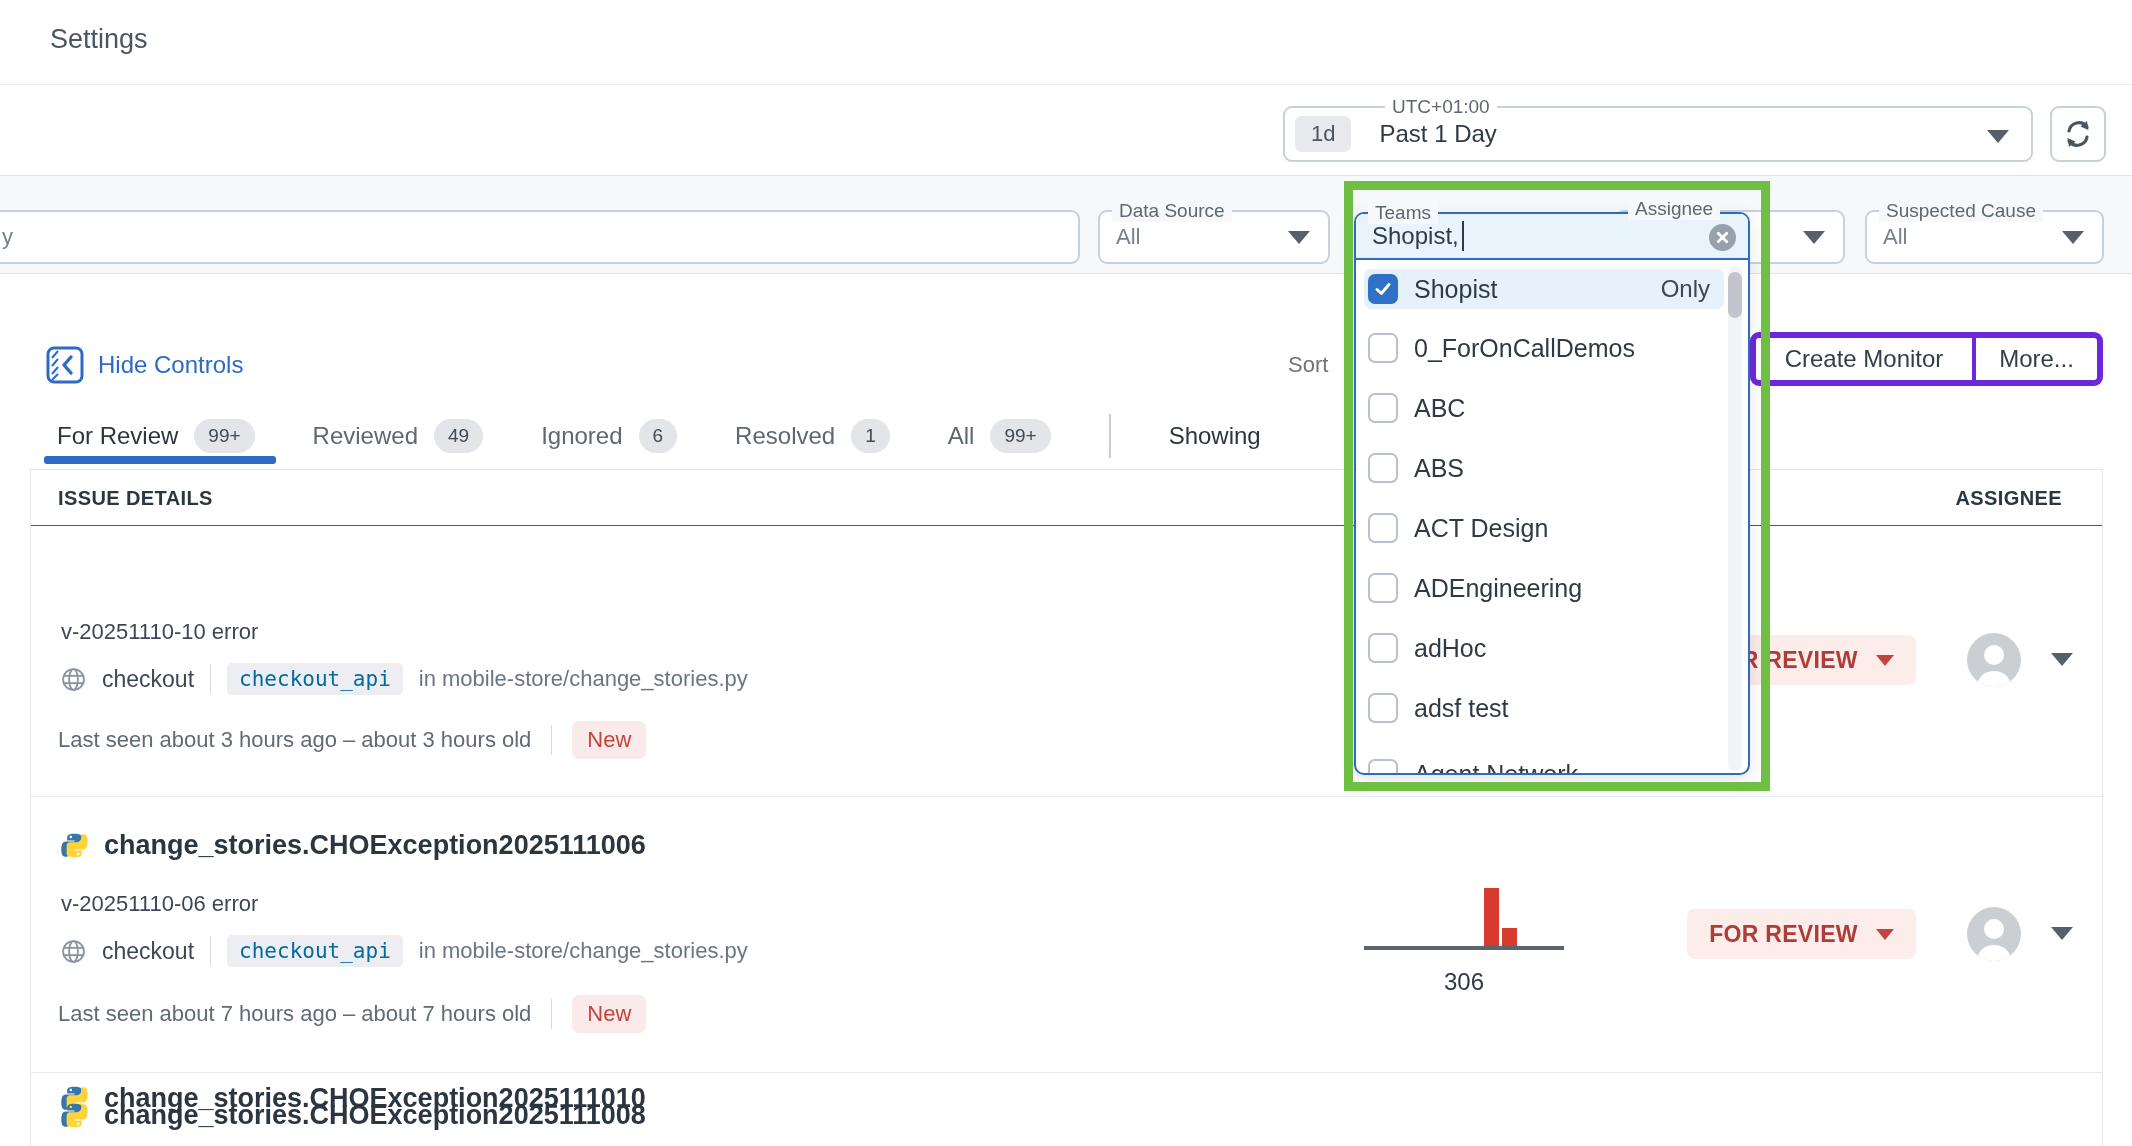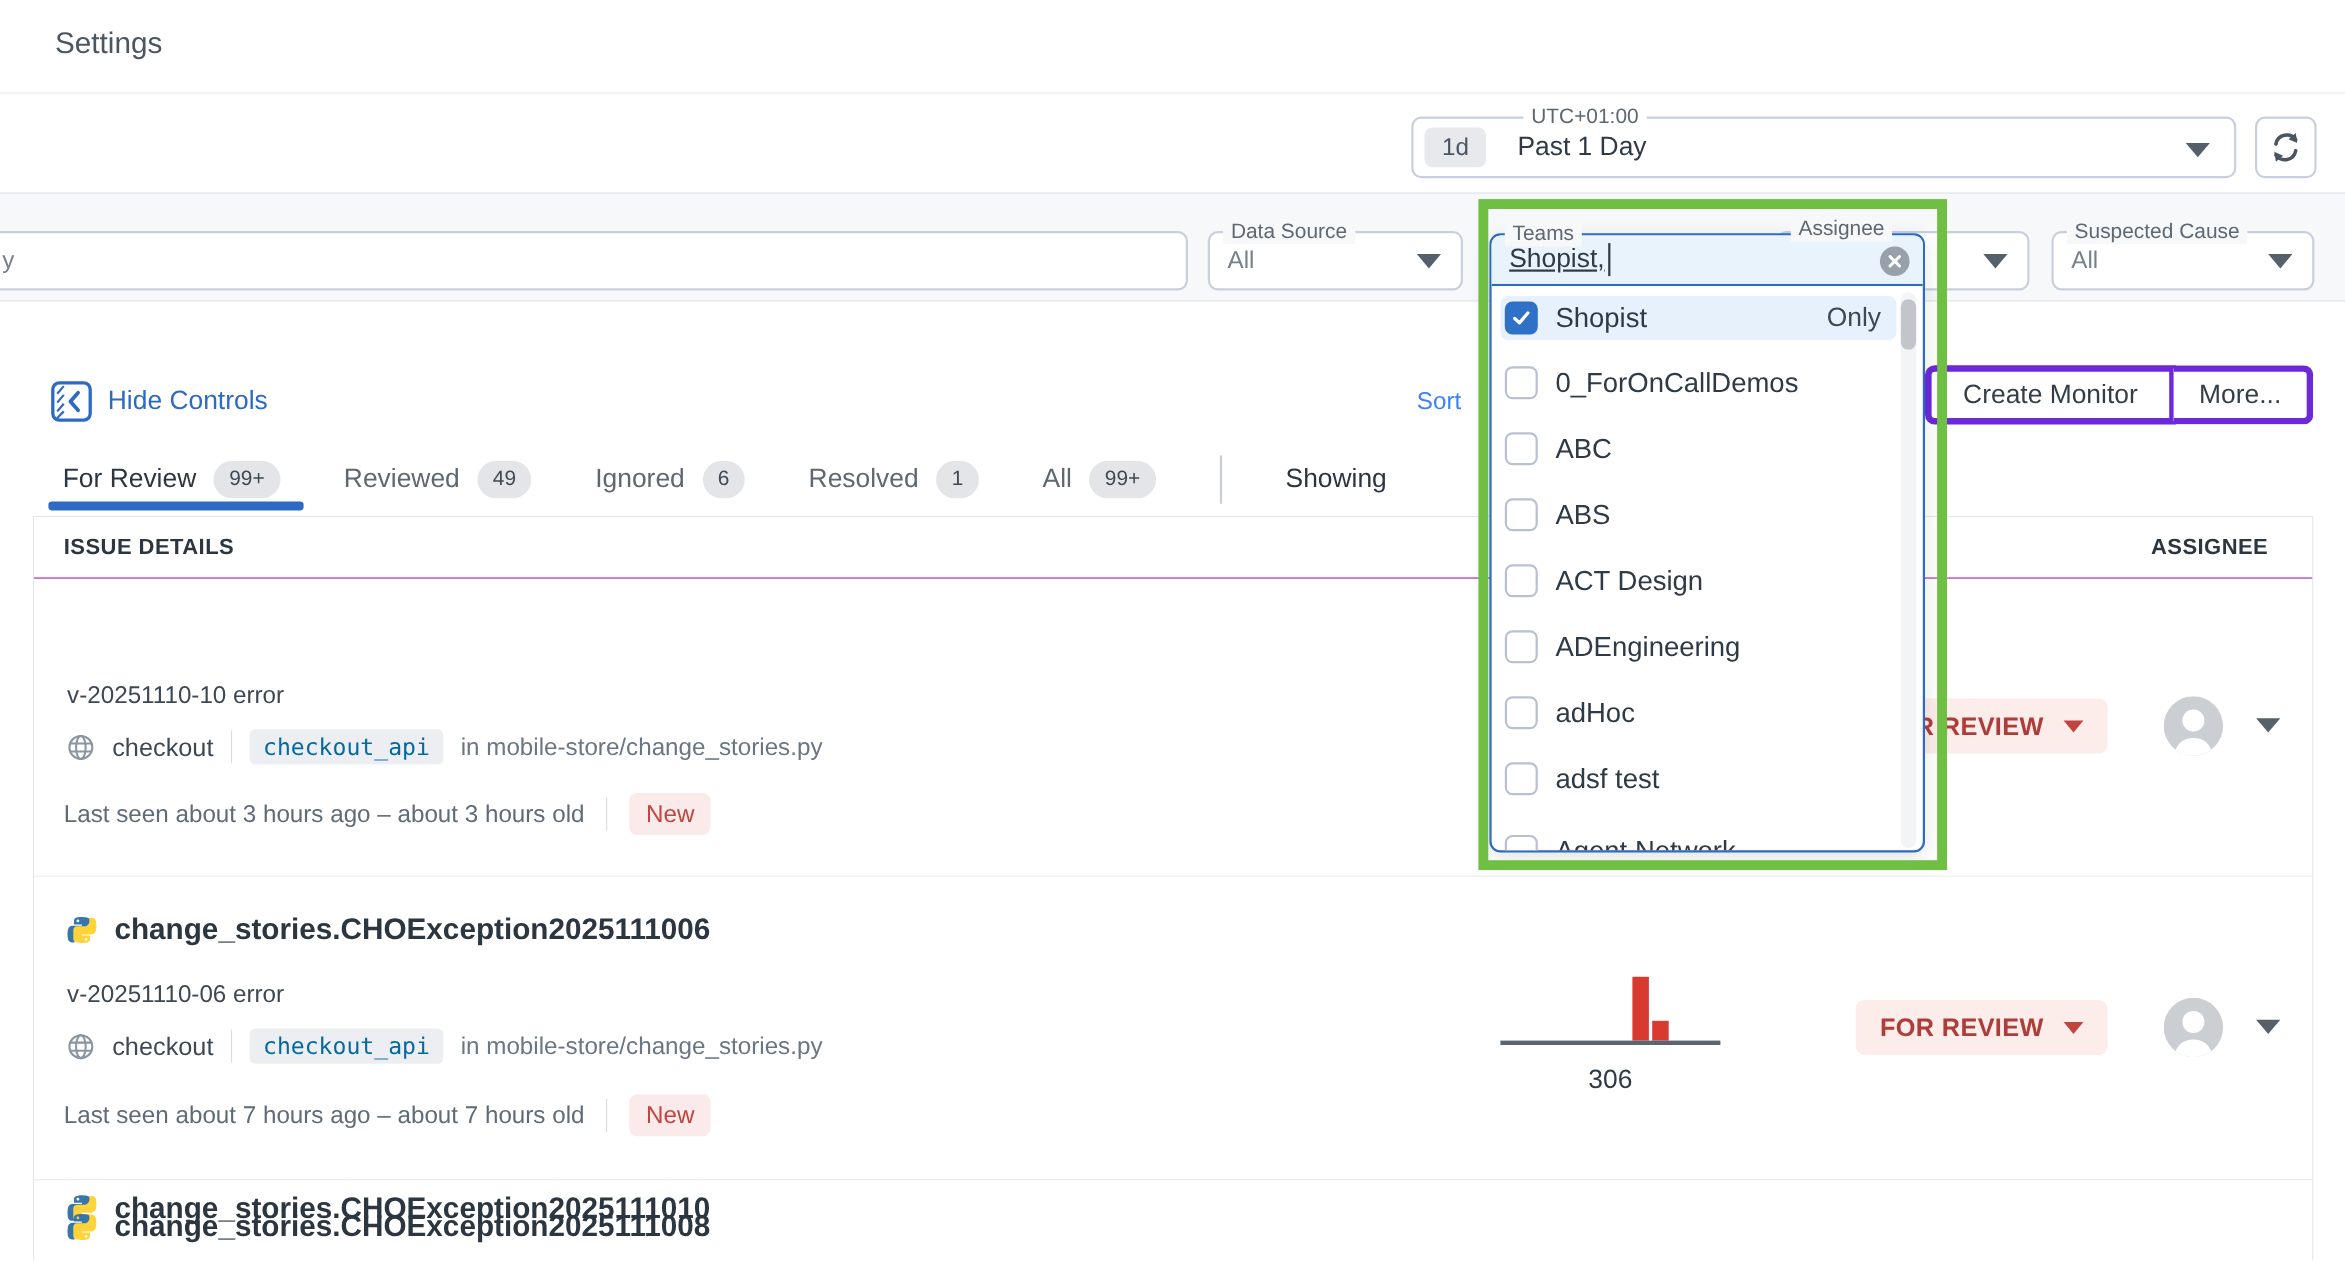--- a/index.html
+++ b/index.html
@@ -33,21 +33,21 @@
   .search-frag{margin-left:12px;font-size:22px;color:#76818e;}
   .select{height:54px;display:flex;align-items:center;position:absolute;}
   .select .value{margin-left:16px;font-size:22px;color:#76818e;}
   .select .caret{position:absolute;right:18px;color:#55606b;}
   .caret{width:0;height:0;border-left:11px solid transparent;border-right:11px solid transparent;border-top:13px solid currentColor;}
   .caret.sm{border-left-width:9px;border-right-width:9px;border-top-width:11px;}
 
   
   .link-blue{color:#2c6ac4;font-size:24px;display:flex;align-items:center;gap:14px;}
   .hide-controls{left:46px;top:346px;}
-  .sort-label{left:1288px;top:352px;font-size:22px;color:#3b82f6;}
+  .sort-label{left:1288px;top:352px;font-size:22px;color:#737373;}
   .btn{border:6px solid #6d28d9;border-radius:9px;background:#fff;font-size:24px;color:#333e48;
     display:flex;align-items:center;justify-content:center;box-sizing:border-box;}
   .btn-create{left:1750px;top:332px;width:228px;height:54px;border-radius:9px 0 0 9px;}
   .btn-more{left:1976px;top:332px;width:127px;height:54px;border-radius:0 9px 9px 0;border-left:none;}
 
   
   .tabs{left:57px;top:414px;display:flex;align-items:center;gap:58px;}
   .tab{display:flex;align-items:center;gap:16px;font-size:24px;color:#5d6873;}
   .tab.active{color:#2b3640;font-weight:500;}
   .count-pill{background:#e3e5e9;border-radius:18px;padding:6px 14px;font-size:19px;color:#3f4a55;}
@@ -86,21 +86,21 @@
   .spark .bar{position:absolute;bottom:4px;background:#d93a30;}
   .spark .bar1{left:120px;width:15px;}
   .spark .bar2{left:138px;width:15px;}
   .spark-count{position:absolute;left:1364px;top:968px;width:200px;text-align:center;font-size:24px;color:#2e3a45;}
 
   
   .popover{left:1354px;top:212px;width:396px;height:563px;background:#fff;border:2px solid #2c6ac4;border-radius:10px;
     box-sizing:border-box;z-index:10;box-shadow:0 6px 18px rgba(40,50,60,.12);}
   .pop-legend{position:absolute;top:-12px;left:12px;padding:0 7px;font-size:19px;color:#5d6873;background:#f7f8fa;z-index:11;}
   .pop-input{position:absolute;left:0;top:0;width:100%;height:46px;background:#e9f3fc;border-bottom:2px solid #2c6ac4;
-    border-radius:8px 8px 0 0;display:flex;align-items:center;box-sizing:border-box;text-decoration:underline;}
+    border-radius:8px 8px 0 0;display:flex;align-items:center;box-sizing:border-box;}
   .pop-query{margin-left:16px;font-size:24px;color:#2e3a45;}
   .text-cursor{width:2px;height:30px;background:#2e3a45;margin-left:3px;}
   .clear-btn{position:absolute;right:12px;top:10px;width:27px;height:27px;border-radius:50%;background:#98a0ab;
     display:flex;align-items:center;justify-content:center;}
   .opt-list{position:absolute;left:0;top:46px;width:100%;height:513px;overflow:hidden;}
   .opt{position:absolute;left:8px;width:360px;height:40px;display:flex;align-items:center;}
   .opt .box{width:30px;height:30px;border:2px solid #b9c0d4;border-radius:7px;background:#fff;box-sizing:border-box;
     margin-left:4px;flex:0 0 auto;display:flex;align-items:center;justify-content:center;}
   .opt.checked .box{background:#2e71c7;border-color:#2e71c7;}
   .opt .olbl{margin-left:16px;font-size:25px;color:#2e3a45;}

